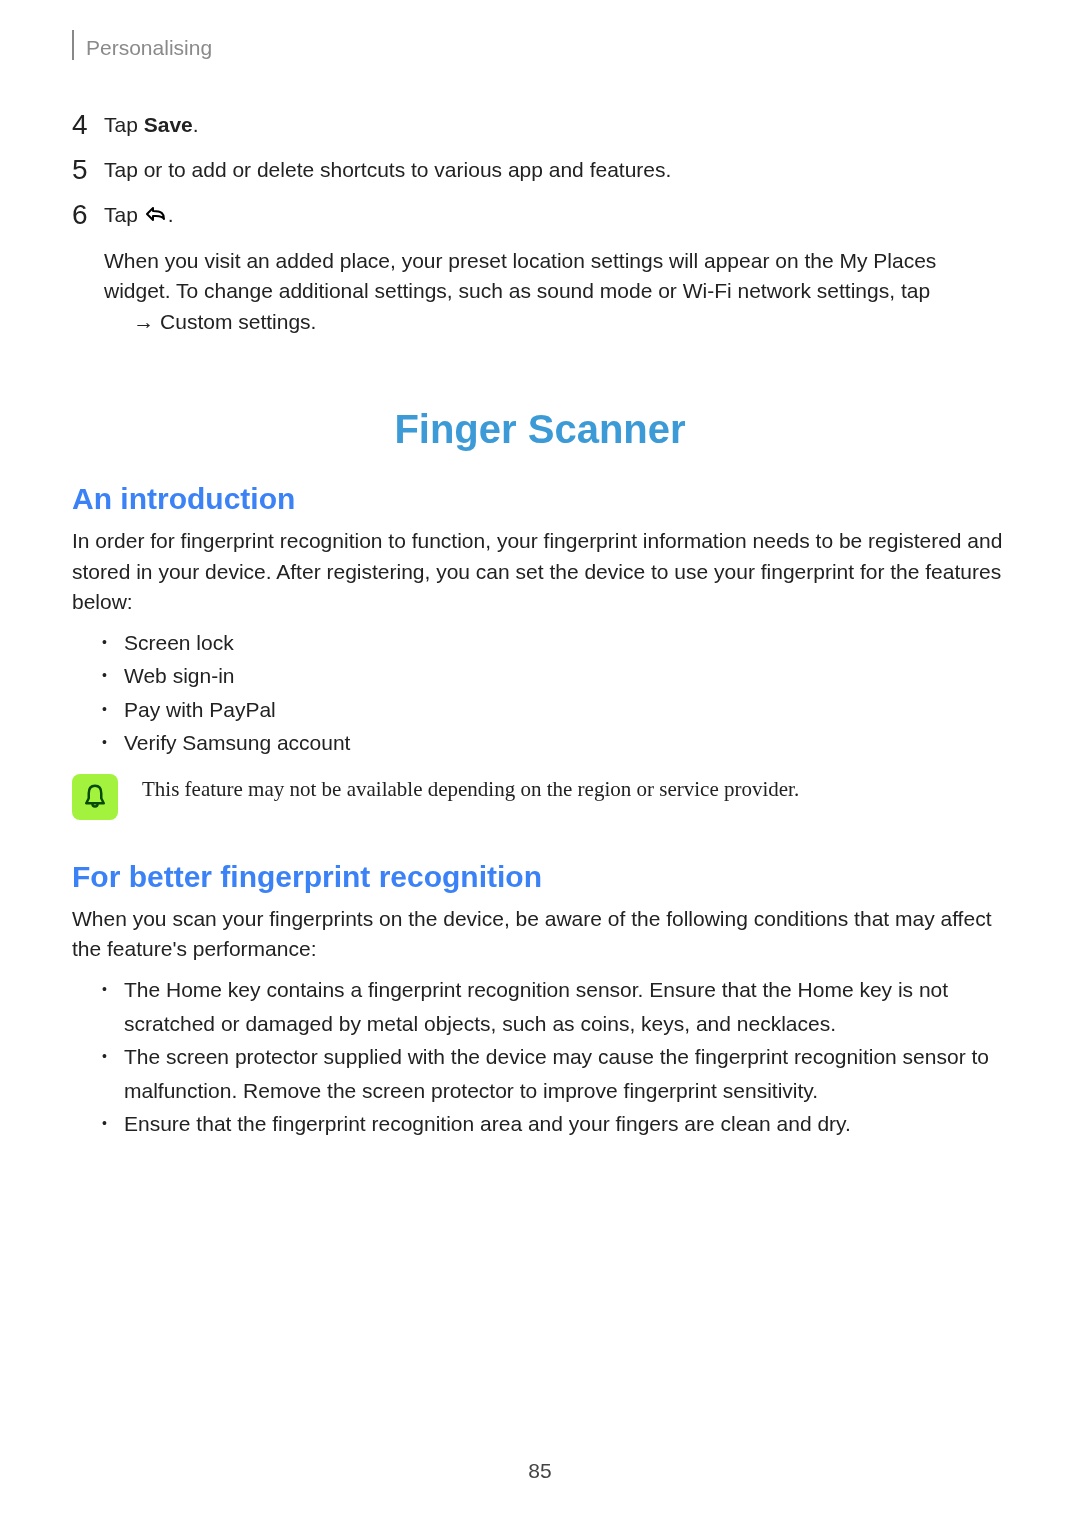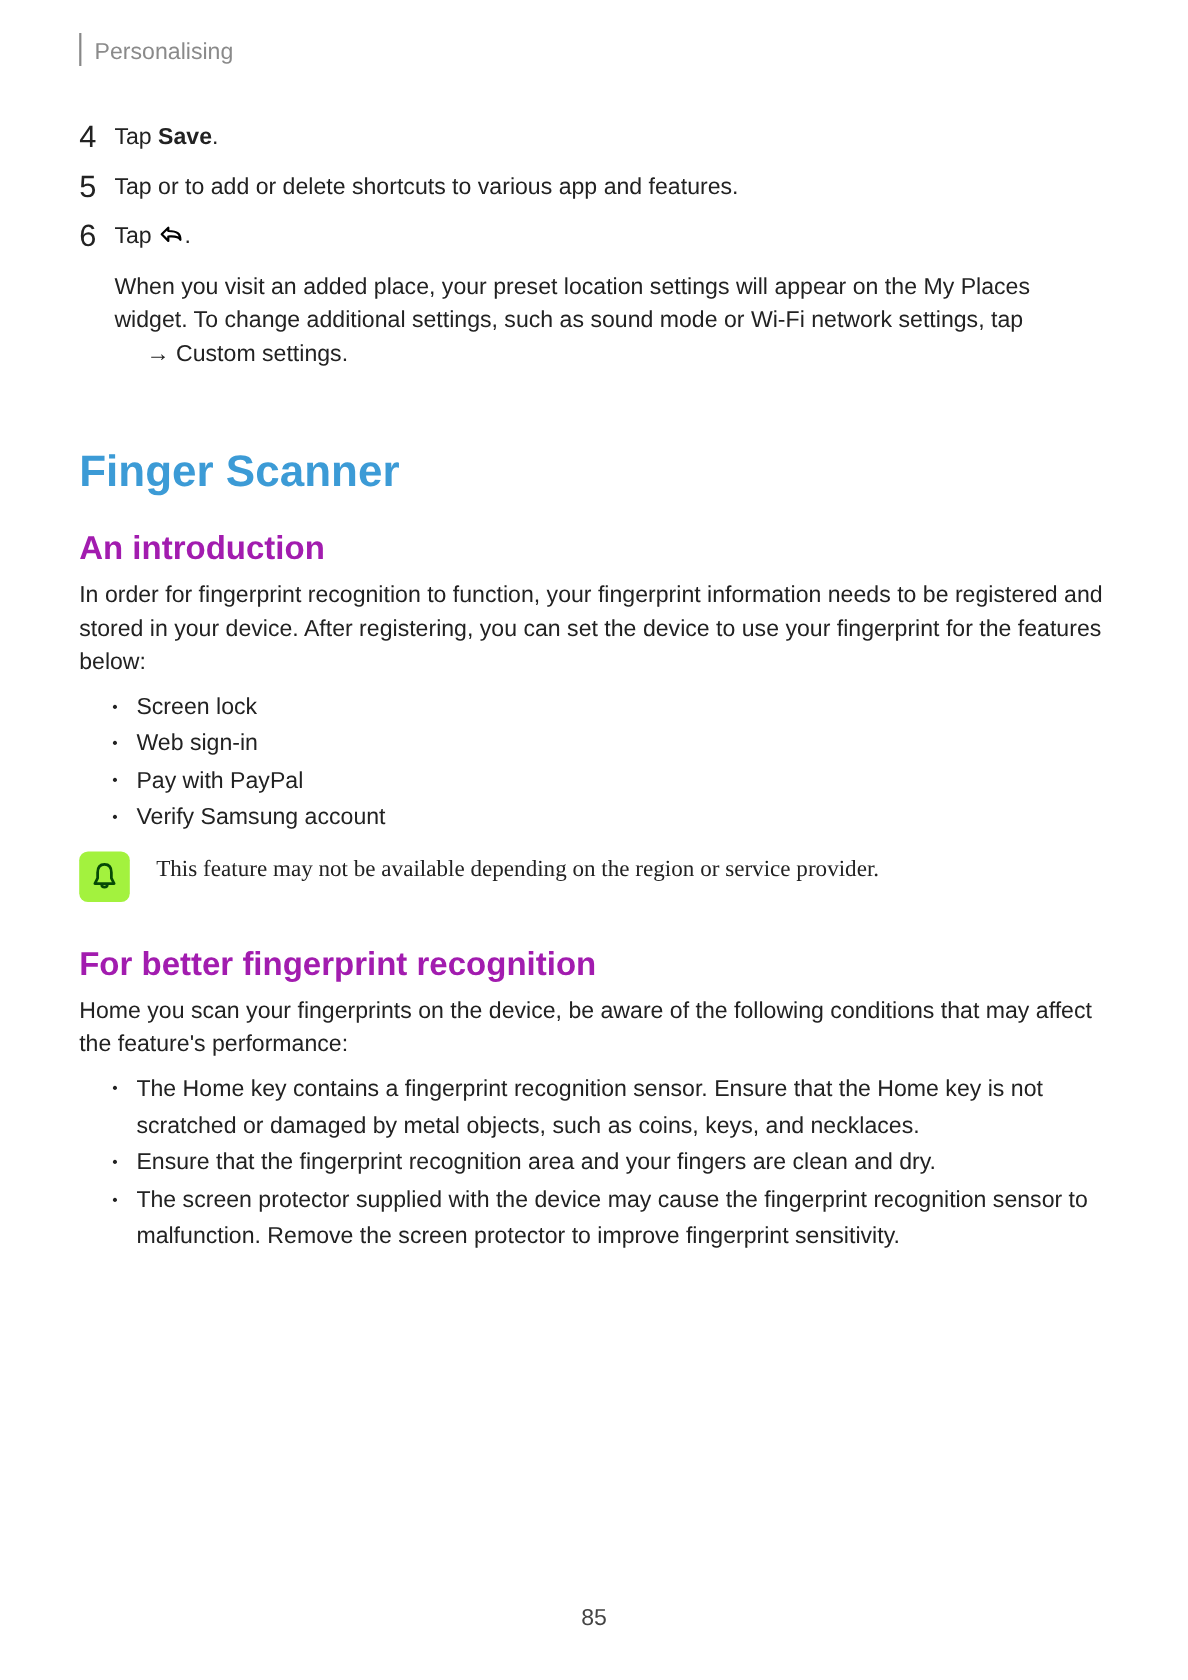--- a/index.html
+++ b/index.html
@@ -61,23 +61,24 @@
     margin-bottom: 70px;
   }
   .arrow {
     font-family: Arial;
   }
   h1.section-title {
     color: #3c9bd6;
     font-size: 40px;
     font-weight: bold;
     margin: 0 0 30px 0;
+    text-align: center;
   }
   h2.subsection {
-    color: #a21caf;
+    color: #3b82f6;
     font-size: 30px;
     font-weight: bold;
     margin: 30px 0 10px 0;
   }
   .body-text {
     font-size: 21px;
     line-height: 1.45;
     margin-bottom: 8px;
   }
   ul.bullets {
@@ -192,21 +193,21 @@
     <div class="note-icon">
       <svg width="30" height="30" viewBox="0 0 24 24">
         <path d="M12 3 C9 3 7 5 7 9 L7 13 L5 17 L19 17 L17 13 L17 9 C17 5 15 3 12 3 Z" fill="none" stroke="#064a06" stroke-width="2" stroke-linejoin="round"></path>
         <path d="M10 18 C10 20 14 20 14 18" fill="none" stroke="#064a06" stroke-width="2" stroke-linecap="round"></path>
       </svg>
     </div>
     <div class="note-text">This feature may not be available depending on the region or service provider.</div>
   </div>
 
   <h2 class="subsection">For better fingerprint recognition</h2>
-  <div class="body-text">Home you scan your fingerprints on the device, be aware of the following conditions that may affect the feature's performance:</div>
+  <div class="body-text">When you scan your fingerprints on the device, be aware of the following conditions that may affect the feature's performance:</div>
   <ul class="bullets">
     <li>The Home key contains a fingerprint recognition sensor. Ensure that the Home key is not scratched or damaged by metal objects, such as coins, keys, and necklaces.</li>
+    <li>The screen protector supplied with the device may cause the fingerprint recognition sensor to malfunction. Remove the screen protector to improve fingerprint sensitivity.</li>
     <li>Ensure that the fingerprint recognition area and your fingers are clean and dry.</li>
-    <li>The screen protector supplied with the device may cause the fingerprint recognition sensor to malfunction. Remove the screen protector to improve fingerprint sensitivity.</li>
   </ul>
 
   <div class="page-num">85</div>
 </div>
 
 </body></html>

